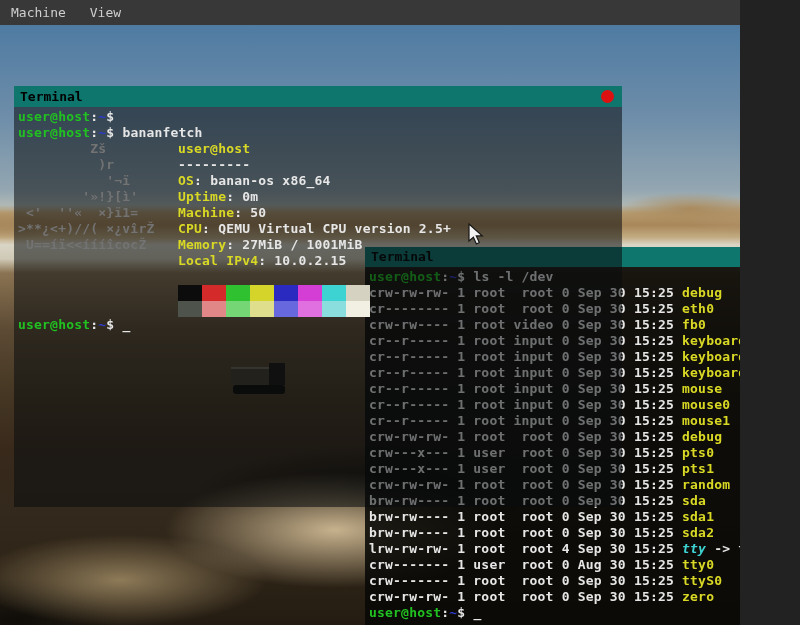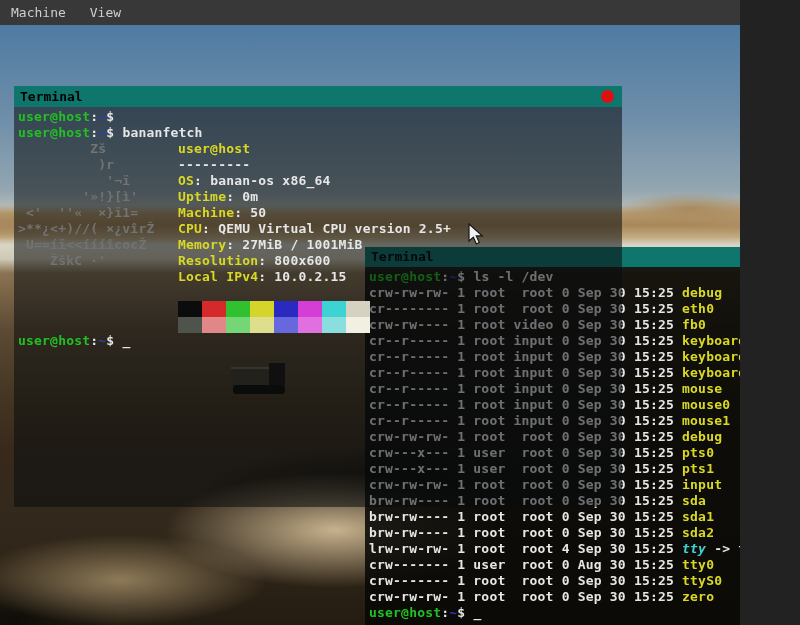--- a/index.html
+++ b/index.html
@@ -94,21 +94,21 @@
         <div class="row"><span>crw-rw---- 1 root video 0 Sep 30 15:25 </span><span class="yellow">fb0</span><span></span></div>
         <div class="row"><span>cr--r----- 1 root input 0 Sep 30 15:25 </span><span class="yellow">keyboard</span><span></span></div>
         <div class="row"><span>cr--r----- 1 root input 0 Sep 30 15:25 </span><span class="yellow">keyboard0</span><span></span></div>
         <div class="row"><span>cr--r----- 1 root input 0 Sep 30 15:25 </span><span class="yellow">keyboard1</span><span></span></div>
         <div class="row"><span>cr--r----- 1 root input 0 Sep 30 15:25 </span><span class="yellow">mouse</span><span></span></div>
         <div class="row"><span>cr--r----- 1 root input 0 Sep 30 15:25 </span><span class="yellow">mouse0</span><span></span></div>
         <div class="row"><span>cr--r----- 1 root input 0 Sep 30 15:25 </span><span class="yellow">mouse1</span><span></span></div>
         <div class="row"><span>crw-rw-rw- 1 root  root 0 Sep 30 15:25 </span><span class="yellow">debug</span><span></span></div>
         <div class="row"><span>crw---x--- 1 user  root 0 Sep 30 15:25 </span><span class="yellow">pts0</span><span></span></div>
         <div class="row"><span>crw---x--- 1 user  root 0 Sep 30 15:25 </span><span class="yellow">pts1</span><span></span></div>
-        <div class="row"><span>crw-rw-rw- 1 root  root 0 Sep 30 15:25 </span><span class="yellow">input</span><span></span></div>
+        <div class="row"><span>crw-rw-rw- 1 root  root 0 Sep 30 15:25 </span><span class="yellow">random</span><span></span></div>
         <div class="row"><span>brw-rw---- 1 root  root 0 Sep 30 15:25 </span><span class="yellow">sda</span><span></span></div>
         <div class="row"><span>brw-rw---- 1 root  root 0 Sep 30 15:25 </span><span class="yellow">sda1</span><span></span></div>
         <div class="row"><span>brw-rw---- 1 root  root 0 Sep 30 15:25 </span><span class="yellow">sda2</span><span></span></div>
         <div class="row"><span>lrw-rw-rw- 1 root  root 4 Sep 30 15:25 </span><span class="cyan">tty</span><span> -&gt; tty0</span></div>
         <div class="row"><span>crw------- 1 user  root 0 Aug 30 15:25 </span><span class="yellow">tty0</span><span></span></div>
         <div class="row"><span>crw------- 1 root  root 0 Sep 30 15:25 </span><span class="yellow">ttyS0</span><span></span></div>
         <div class="row"><span>crw-rw-rw- 1 root  root 0 Sep 30 15:25 </span><span class="yellow">zero</span><span></span></div>
         <div class="row"><span class="green">user@host</span><span>:</span><span class="blue">~</span><span>$ </span><span class="white">_</span></div>
       </div>
     </div>
@@ -121,21 +121,20 @@
       <div class="term-content">
         <div class="row"><span class="green">user@host</span><span>:</span><span class="blue">~</span><span>$ </span><span></span></div>
         <div class="row"><span class="green">user@host</span><span>:</span><span class="blue">~</span><span>$ </span><span>bananfetch</span></div>
         <div class="row"><span class="art">         Zš</span><span class="yellow">user@host</span><span></span><span></span></div>
         <div class="row"><span class="art">          )r</span><span class="yellow"></span><span></span><span>---------</span></div>
         <div class="row"><span class="art">           '¬ï</span><span class="yellow">OS</span><span>: </span><span>banan-os x86_64</span></div>
         <div class="row"><span class="art">        '»!}[ì'</span><span class="yellow">Uptime</span><span>: </span><span>0m</span></div>
         <div class="row"><span class="art"> &lt;'  ''«  ×}ï1=</span><span class="yellow">Machine</span><span>: </span><span>50</span></div>
         <div class="row"><span class="art">&gt;**¿&lt;+)//( ×¿vîrŽ</span><span class="yellow">CPU</span><span>: </span><span>QEMU Virtual CPU version 2.5+</span></div>
         <div class="row"><span class="art"> U==íï&lt;&lt;íííîcocŽ</span><span class="yellow">Memory</span><span>: </span><span>27MiB / 1001MiB</span></div>
-        <div class="row"><span class="art">    ŽškC ·'</span><span class="yellow">Resolution</span><span>: </span><span>800x600</span></div>
         <div class="row"><span class="art"></span><span class="yellow">Local IPv4</span><span>: </span><span>10.0.2.15</span></div>
         <div class="row"></div>
         <div class="palette-row">
           <div class="swatch" style="background-color: rgb(12, 12, 12);"></div>
           <div class="swatch" style="background-color: rgb(212, 42, 42);"></div>
           <div class="swatch" style="background-color: rgb(47, 193, 47);"></div>
           <div class="swatch" style="background-color: rgb(212, 212, 42);"></div>
           <div class="swatch" style="background-color: rgb(42, 42, 193);"></div>
           <div class="swatch" style="background-color: rgb(212, 62, 212);"></div>
           <div class="swatch" style="background-color: rgb(62, 211, 211);"></div>

